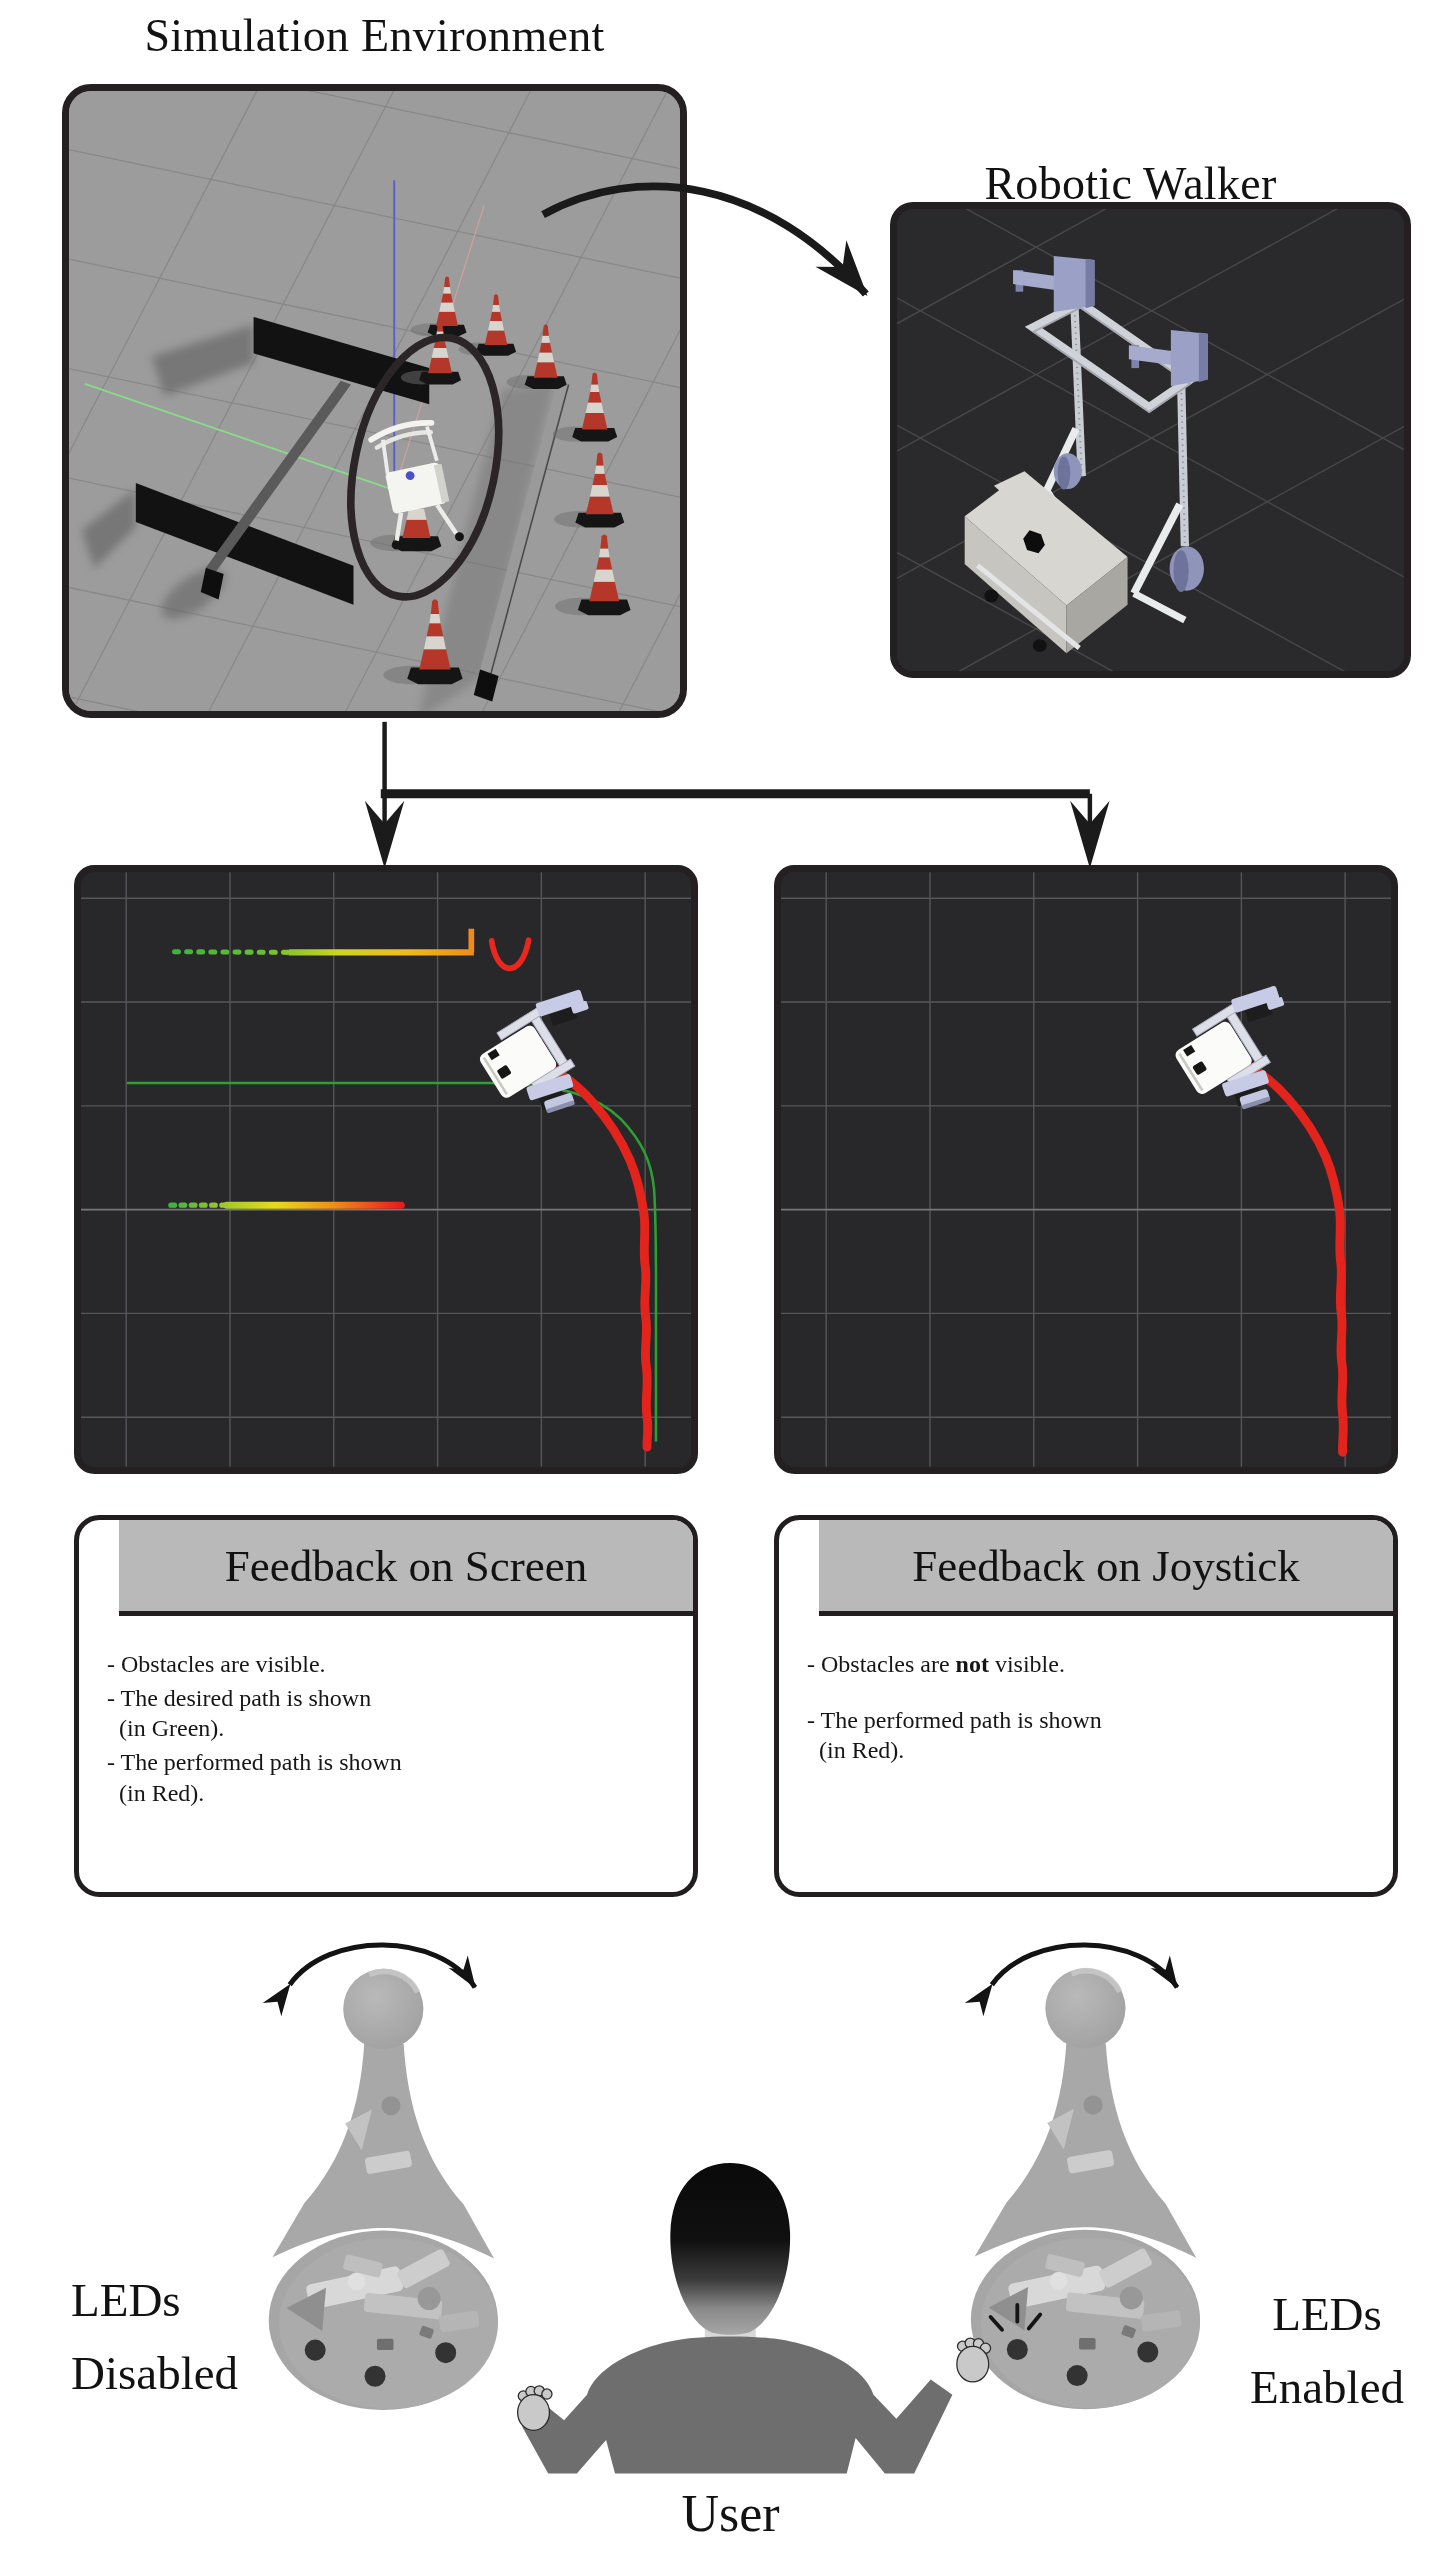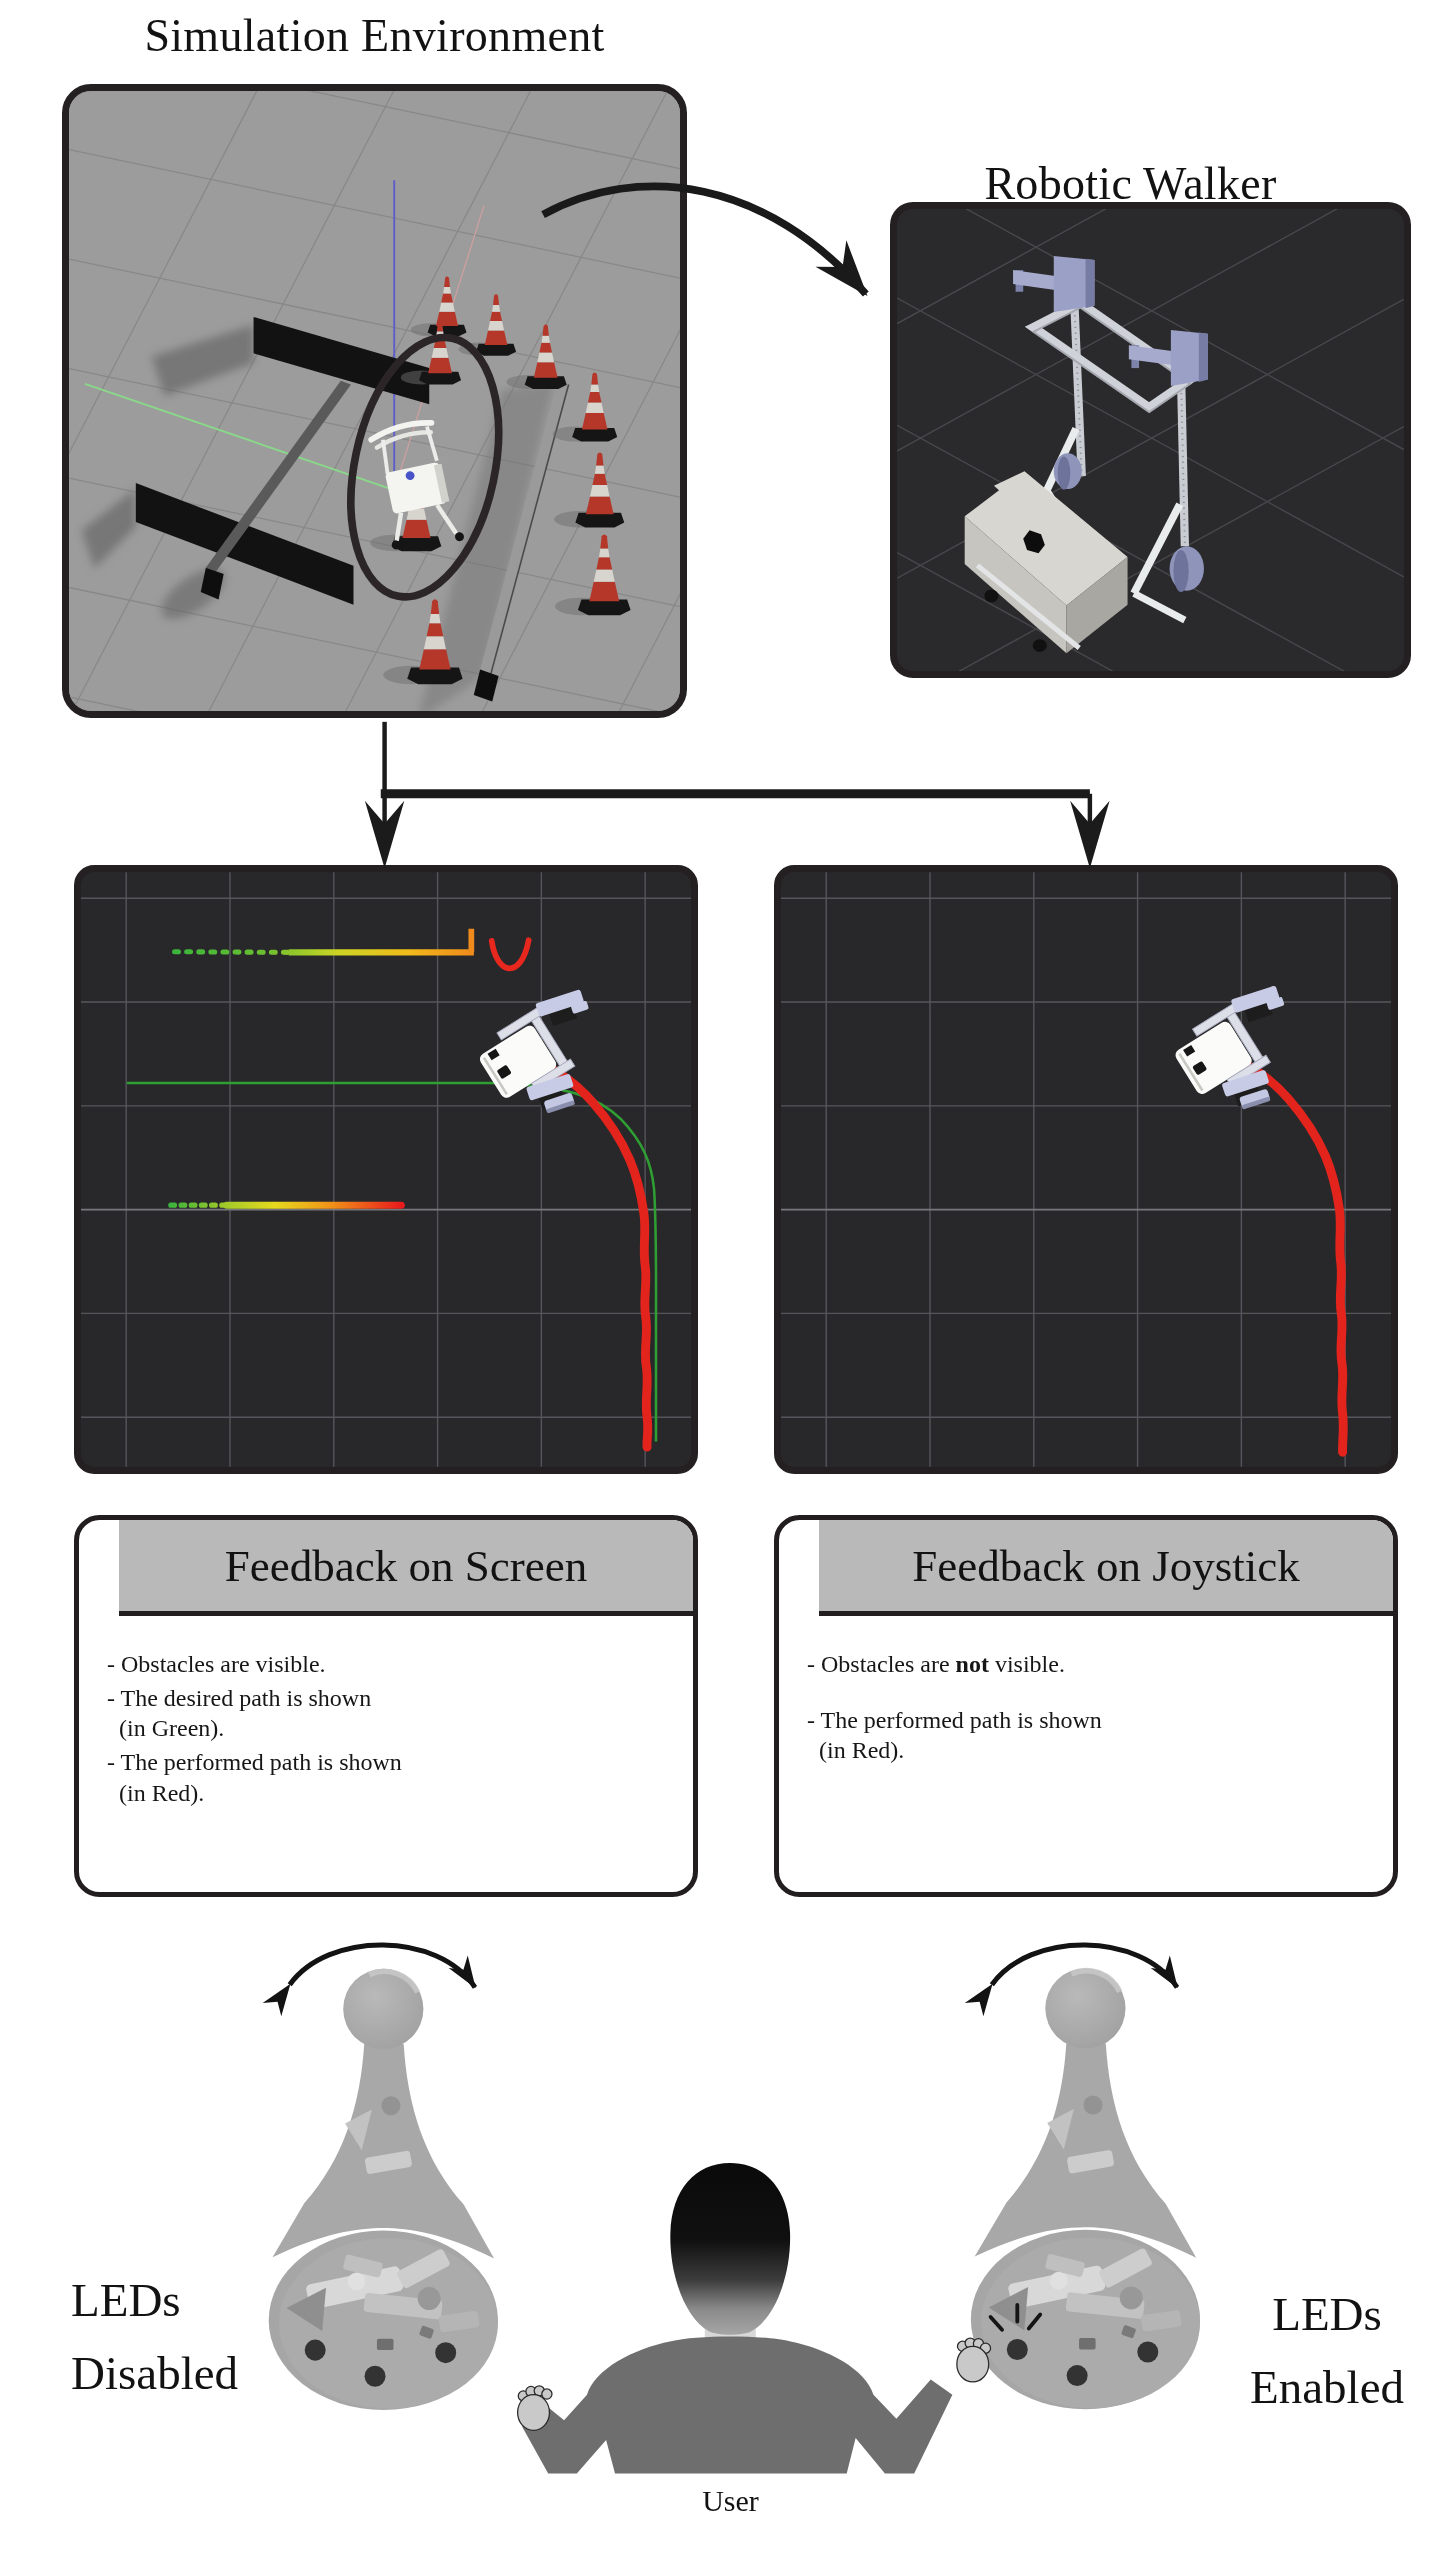--- a/index.html
+++ b/index.html
@@ -13,21 +13,21 @@
   .fb{position:absolute;width:624px;height:382px;border:5.7px solid #221e1f;border-radius:25.5px;
       background:#ffffff;box-sizing:border-box;overflow:hidden;}
   .fb-head{height:91px;background:#b9b9b9;border-bottom:5.7px solid #221e1f;
            display:flex;align-items:center;justify-content:center;margin-left:40px;}
   .fb-title{font-size:45px;color:#121212;}
   .fb-body{padding:33px 21.6px 0 28px;font-size:24px;line-height:1.26;color:#161616;}
   .fb-body .bullet{margin:0 0 3.8px 0;}
   .fb[data-name="feedback-joystick-box"] .fb-body .bullet{margin-bottom:25.5px;}
   .fb-body .b{font-weight:700;}
   .sidelabel{position:absolute;font-size:47px;line-height:1.55;color:#121212;}
-  #lbl-user{position:absolute;font-size:30px;text-align:center;color:#121212;font-family:Liberation Serif, serif;}
+  #lbl-user{position:absolute;font-size:52px;text-align:center;color:#121212;font-family:Liberation Serif, serif;}
 </style>
 </head>
 <body>
 
 <div id="fig" data-name="figure-canvas">
 
   <div class="bigtitle" style="left:62px;top:9px;width:625px;" data-name="simulation-environment-title">Simulation Environment</div>
   <div class="bigtitle" style="left:870px;top:117px;width:521px;margin-top:40px;" data-name="robotic-walker-title">Robotic Walker</div>
 
   <div class="panel" style="left:62px;top:84px;width:625px;height:634px;border-radius:29px;background:#9c9c9c;" data-name="simulation-environment-panel">

